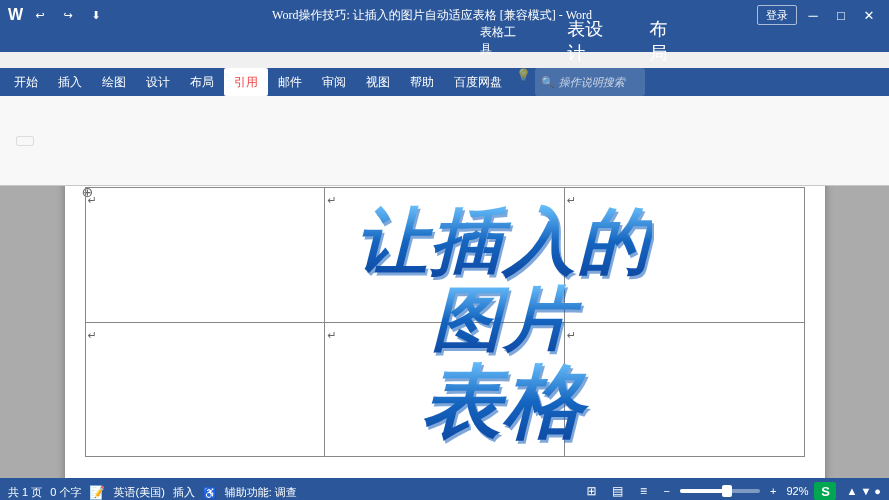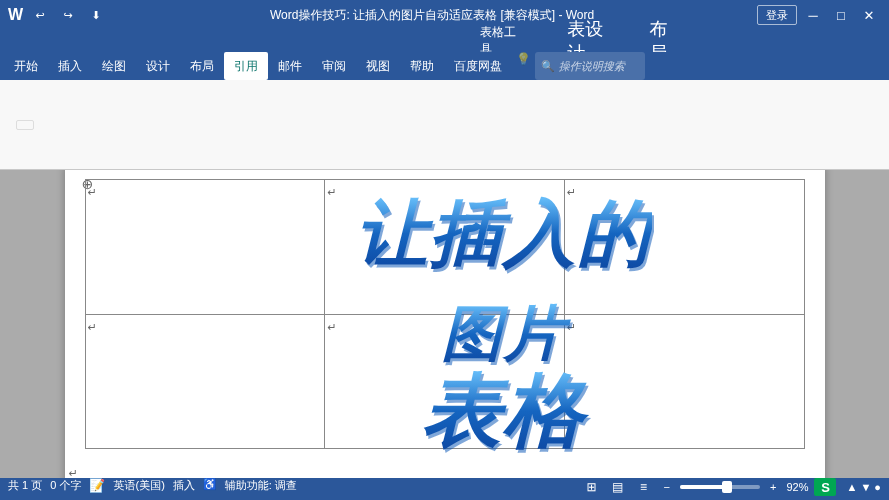--- a/index.html
+++ b/index.html
@@ -27,20 +27,21 @@
     #titlebar-left {
       display: flex;
       align-items: center;
       gap: 6px;
     }
     #titlebar-center {
       flex: 1;
       text-align: center;
       font-size: 12px;
       color: white;
+      font-family: Liberation Serif, serif;
     }
     #titlebar-right {
       display: flex;
       gap: 4px;
     }
     .title-btn {
       width: 24px;
       height: 20px;
       display: flex;
       align-items: center;
@@ -92,34 +93,35 @@
       border-radius: 2px 2px 0 0;
     }
 
     
     #menubar {
       height: 28px;
       background: #2b579a;
       display: flex;
       align-items: stretch;
       padding: 0 4px;
+      margin-top: 16px;
     }
     .menu-item {
       color: white;
       font-size: 12px;
       padding: 4px 10px;
       cursor: pointer;
       display: flex;
       align-items: center;
       border-radius: 2px;
       white-space: nowrap;
     }
     .menu-item.active {
       background: white;
-      color: #0f766e;
+      color: #ef4444;
     }
 
     
     #ribbon {
       height: 90px;
       background: #f8f8f8;
       border-bottom: 1px solid #c8c8c8;
       display: flex;
       align-items: center;
       padding: 0 8px;
@@ -201,21 +203,21 @@
       font-size: 14px;
       color: #666;
       cursor: move;
     }
 
     
     #statusbar {
       height: 22px;
       background: #2b579a;
       display: flex;
-      align-items: flex-start;
+      align-items: flex-end;
       padding: 0 8px;
       color: white;
       font-size: 11px;
       gap: 8px;
     }
     #statusbar-right {
       margin-left: auto;
       display: flex;
       align-items: center;
       gap: 6px;
@@ -356,21 +358,21 @@
         <td><span class="return-arrow">↵</span></td>
         <td><span class="return-arrow">↵</span></td>
         <td><span class="return-arrow">↵</span></td>
       </tr>
     </tbody>
       </table>
     <div style="position:absolute; bottom:4px; left:4px; font-size:11px; color:#666;">↵</div>
 
     <div id="big-title">
       <span>让插入的</span>
-      <span style="font-size:60px;margin-top:28px;">图片</span>
+      <span style="font-size:70px;">图片</span>
       <span style="font-size:80px;">表格</span>
     </div>
   </div>
 </div>
 
 <div id="statusbar">
   <span>共 1 页</span>
   <span>0 个字</span>
   <span style="font-size:13px;">📝</span>
   <span>英语(美国)</span>

